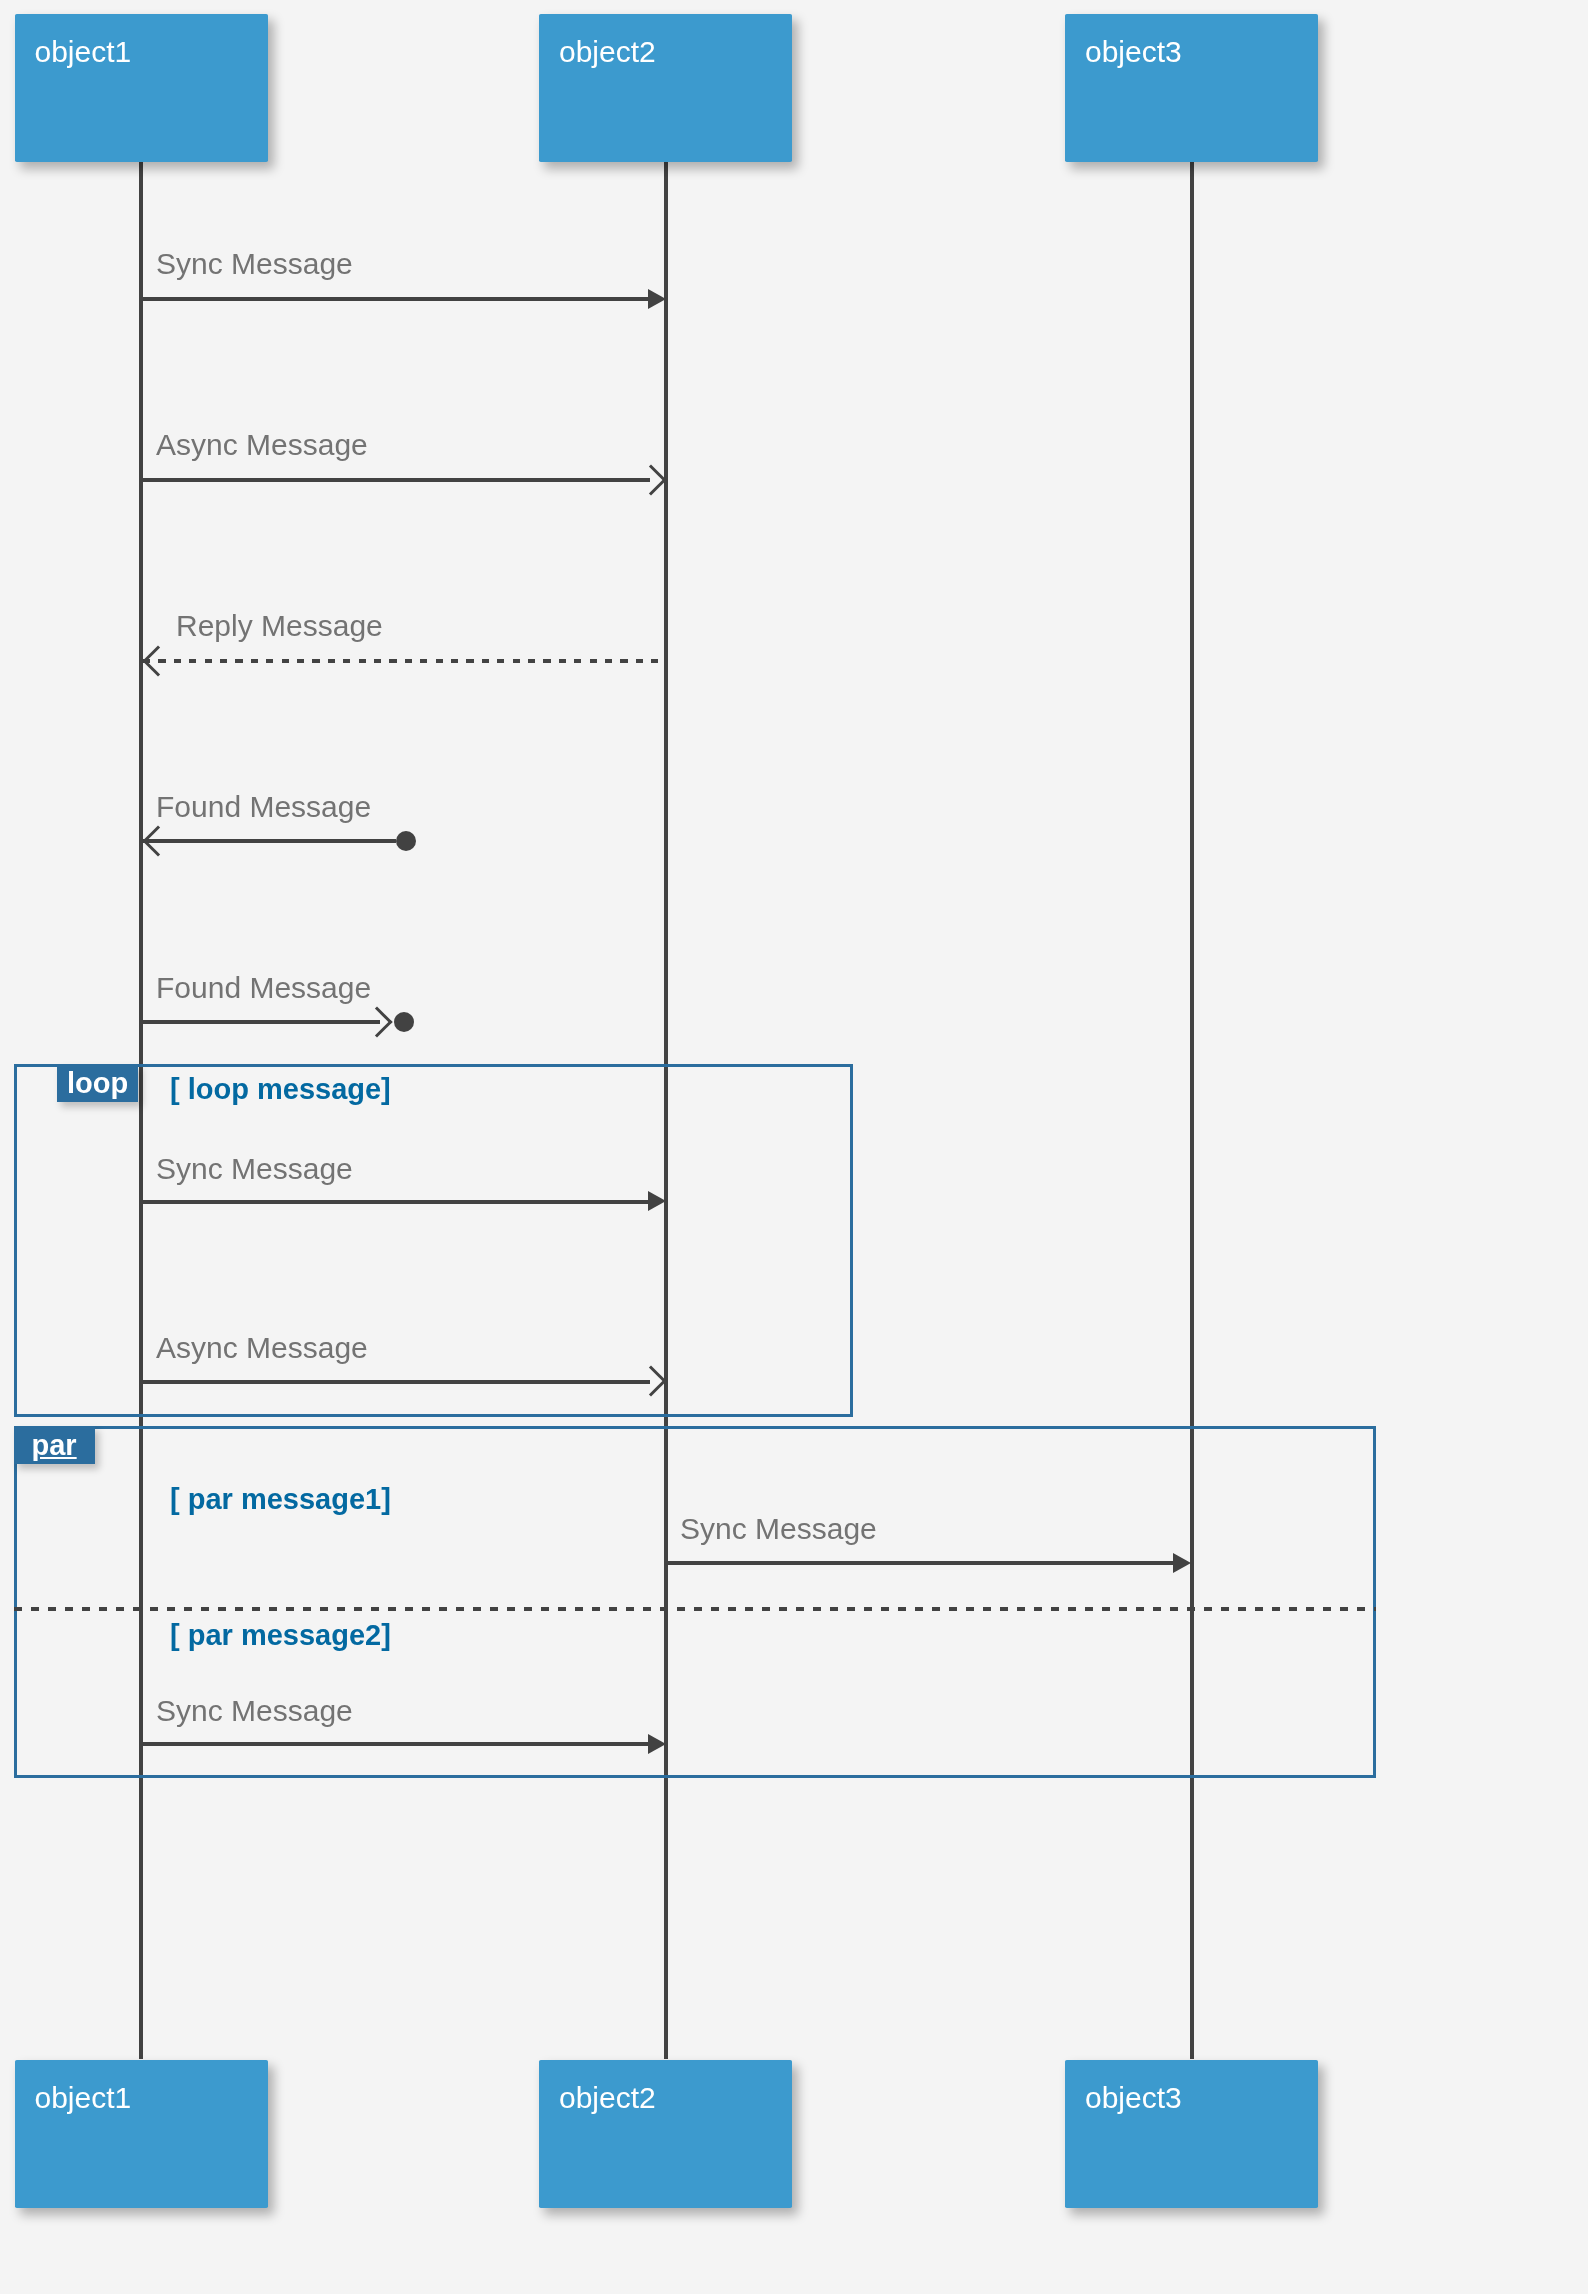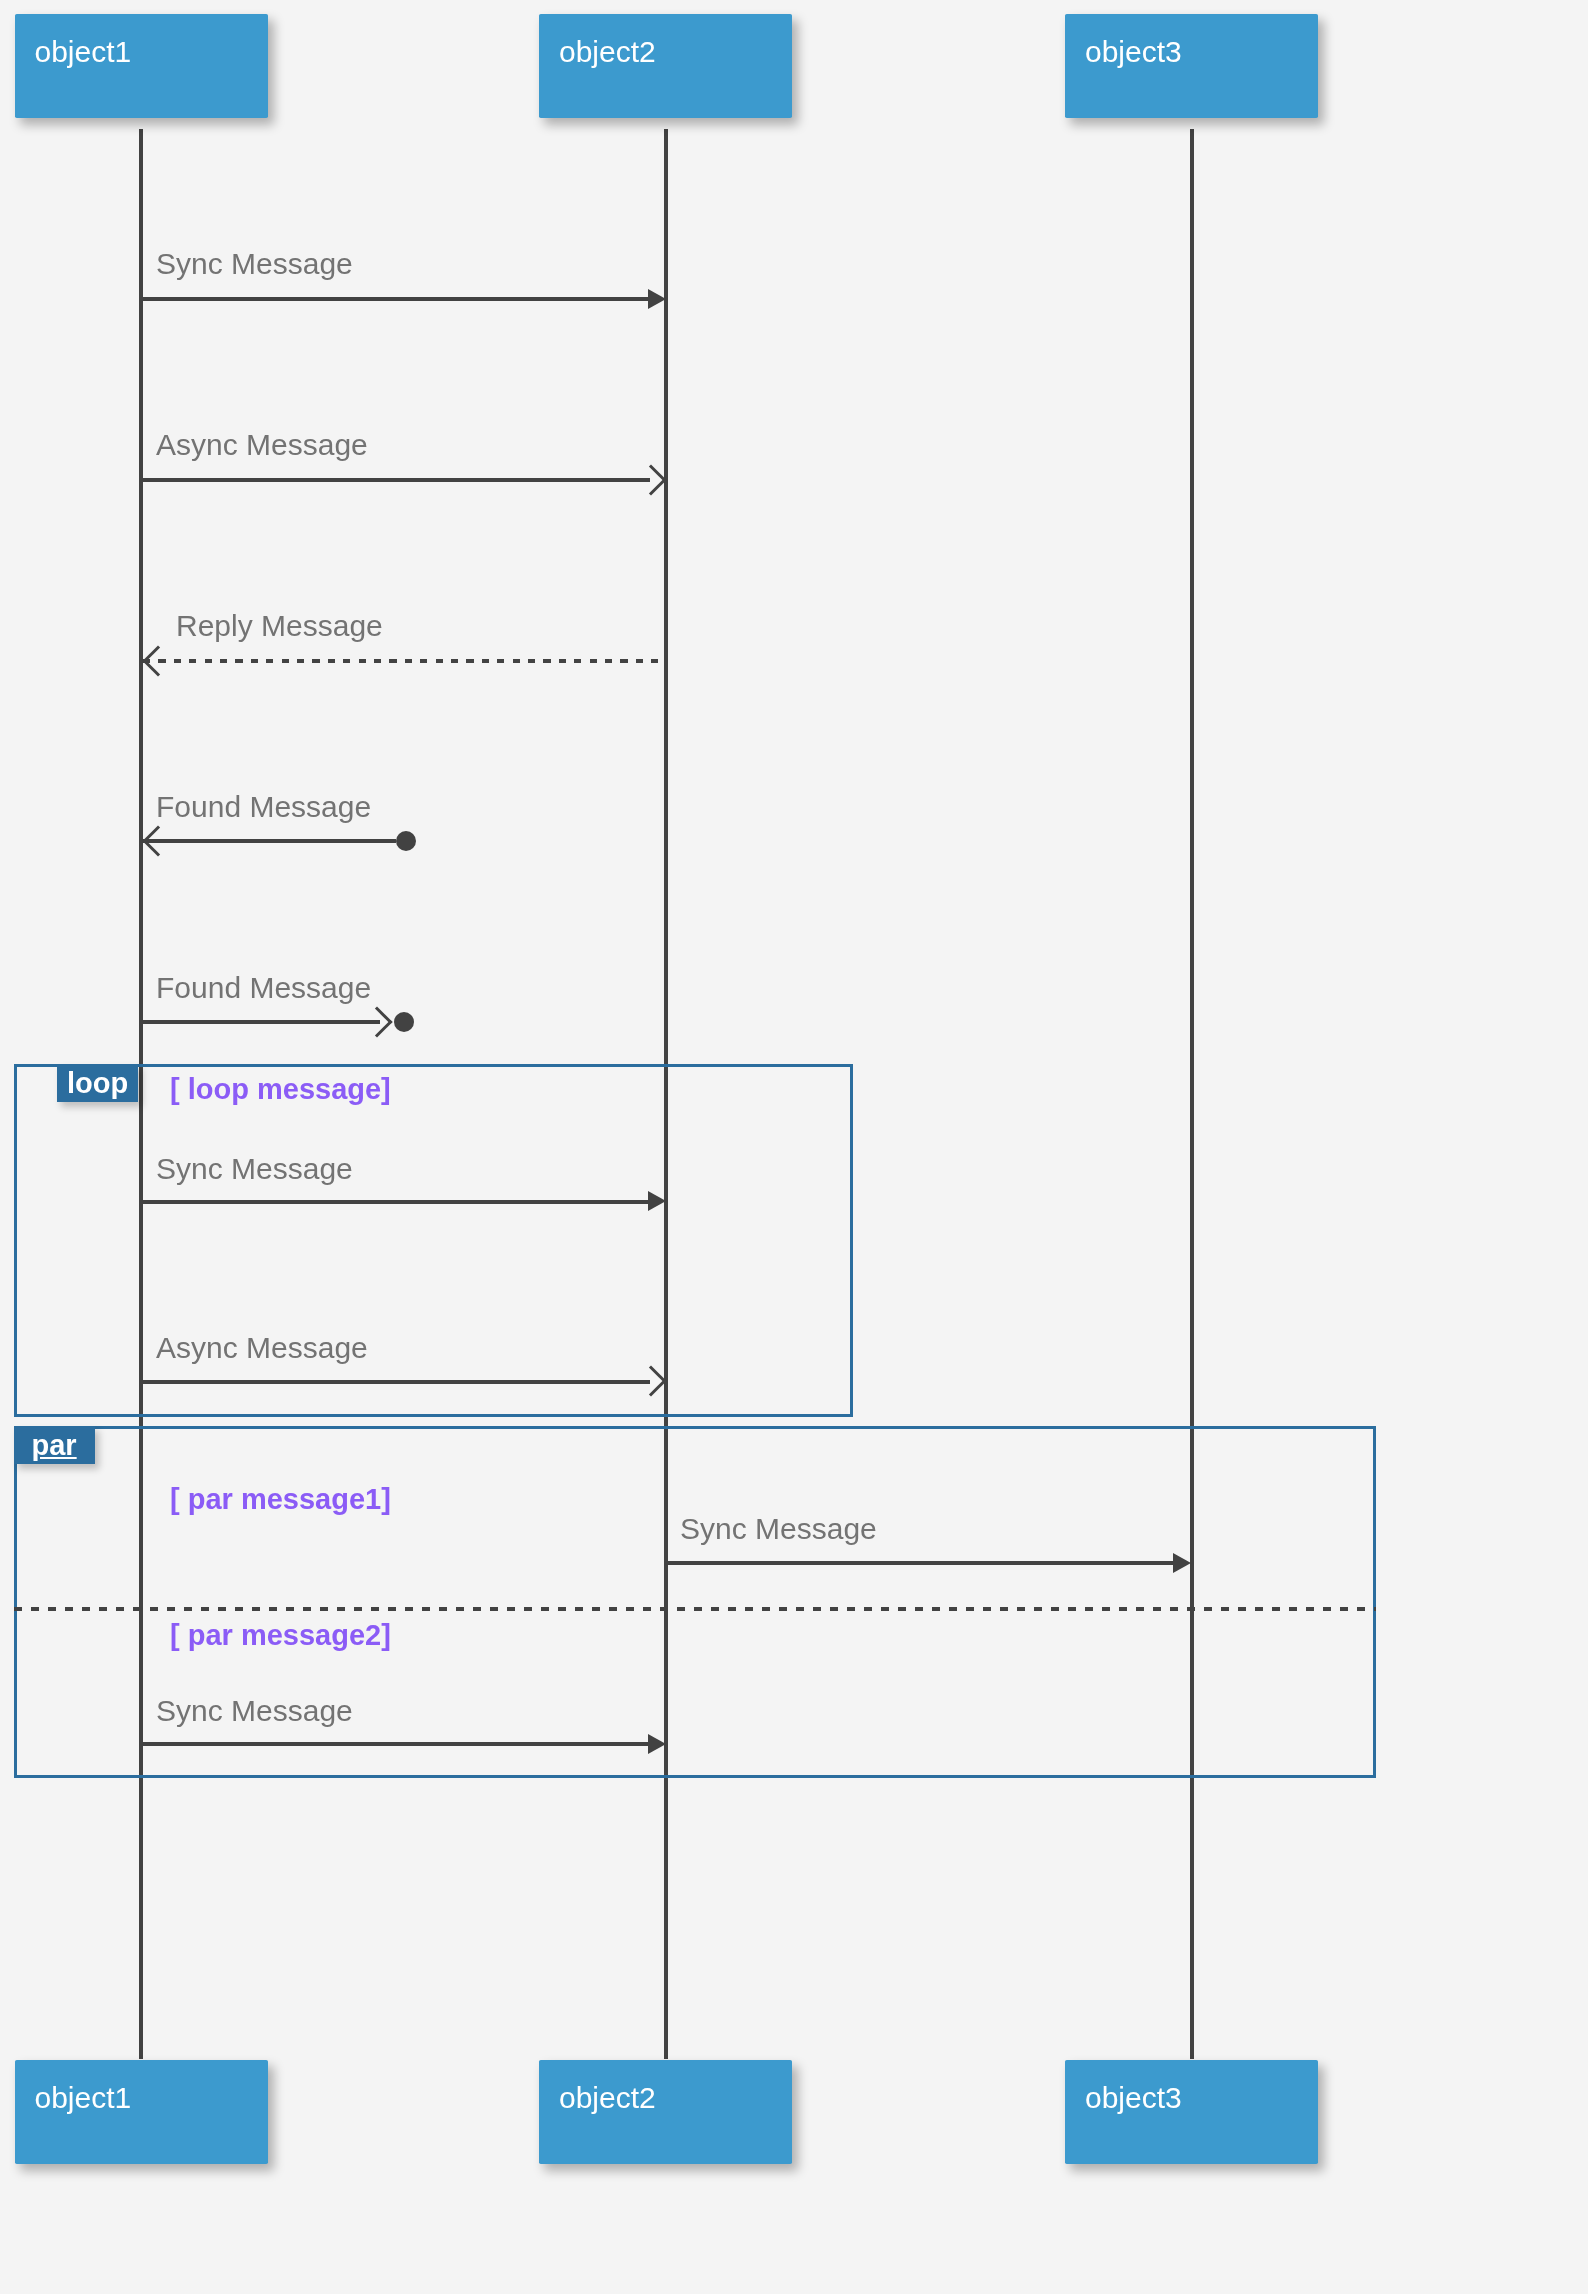--- a/index.html
+++ b/index.html
@@ -5,21 +5,21 @@
   html,body{margin:0;padding:0;background:#e9e9e9;}
   .canvas{
     position:relative;
     width:1588px;height:2294px;
     background:var(--bg,#f4f4f4);
     font-family:"Liberation Sans","DejaVu Sans",sans-serif;
     overflow:hidden;
   }
   
   .actor-box{
-    position:absolute;width:253px;height:104px;
+    position:absolute;width:253px;height:148px;
     background:var(--actor,#3c9ace);
     color:#fff;font-size:30px;line-height:36px;
     padding:20px 0 0 20px;box-sizing:border-box;
     border-radius:1.8px;
     box-shadow:5.4px 6.3px 11px rgba(0,0,0,.28);
     z-index:5;
   }
   
   .lifeline{position:absolute;width:3.6px;background:var(--line,#424242);z-index:1;}
   
@@ -48,21 +48,21 @@
   .frag-tab{
     position:absolute;width:81px;height:38px;
     background:var(--frag,#2b6d9e);color:#fff;
     font-size:29px;font-weight:bold;
     display:flex;align-items:center;justify-content:center;
     box-shadow:3.6px 4.5px 7.2px rgba(0,0,0,.22);
     z-index:5;
   }
   .guard{
     position:absolute;font-size:29px;font-weight:bold;line-height:36px;
-    color:#8b5cf6;white-space:nowrap;z-index:5;
+    color:#0369a1;white-space:nowrap;z-index:5;
   }
   .divider{
     position:absolute;height:3.6px;z-index:4;
     background:repeating-linear-gradient(90deg,var(--line,#424242) 0 8.1px,transparent 8.1px 17px);
   }
 </style>
 </head>
 <body>
 
 <div class="canvas">

